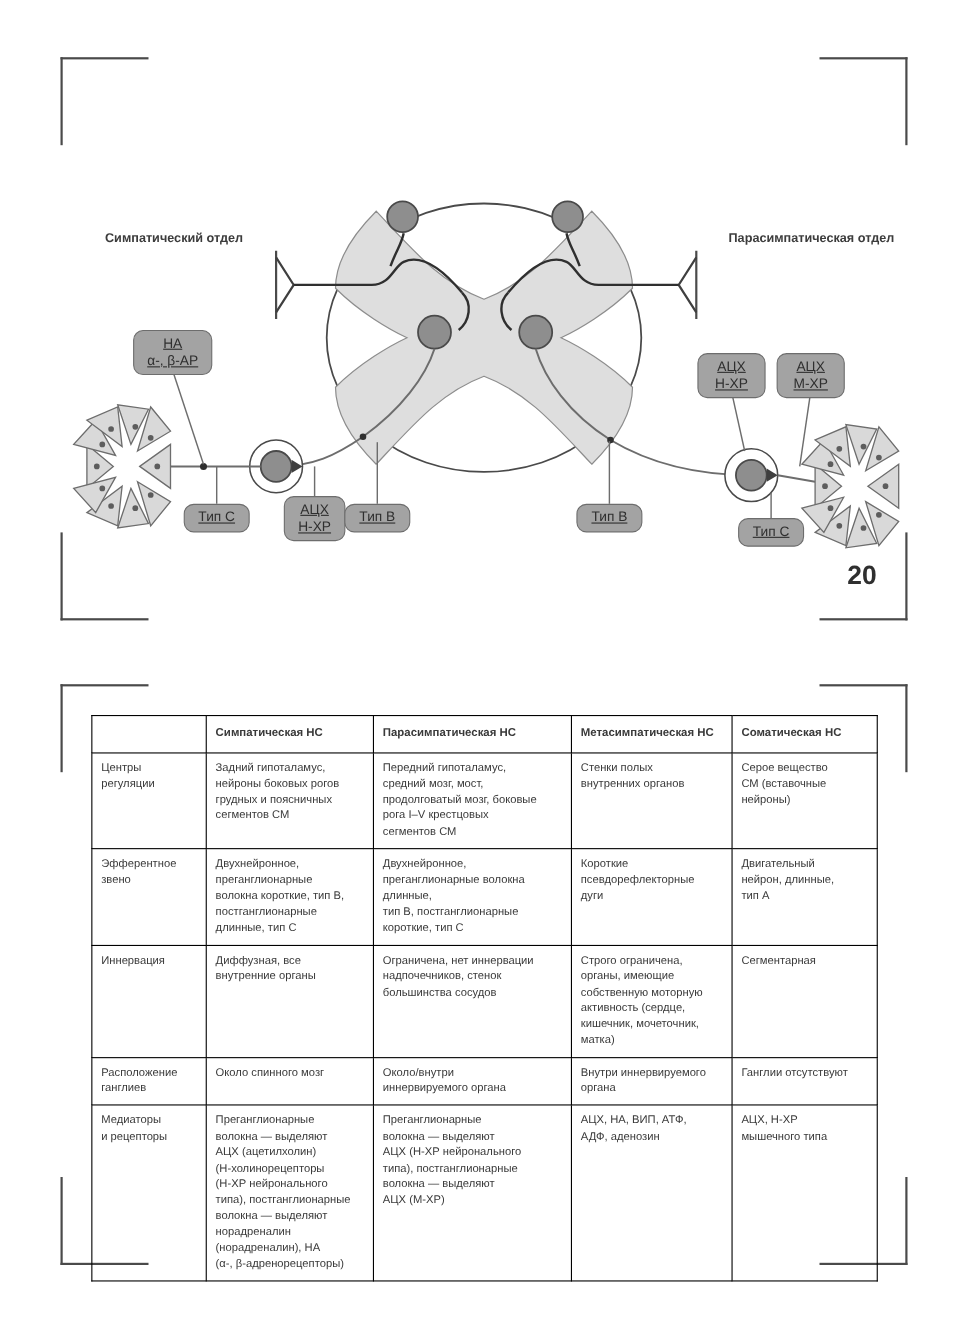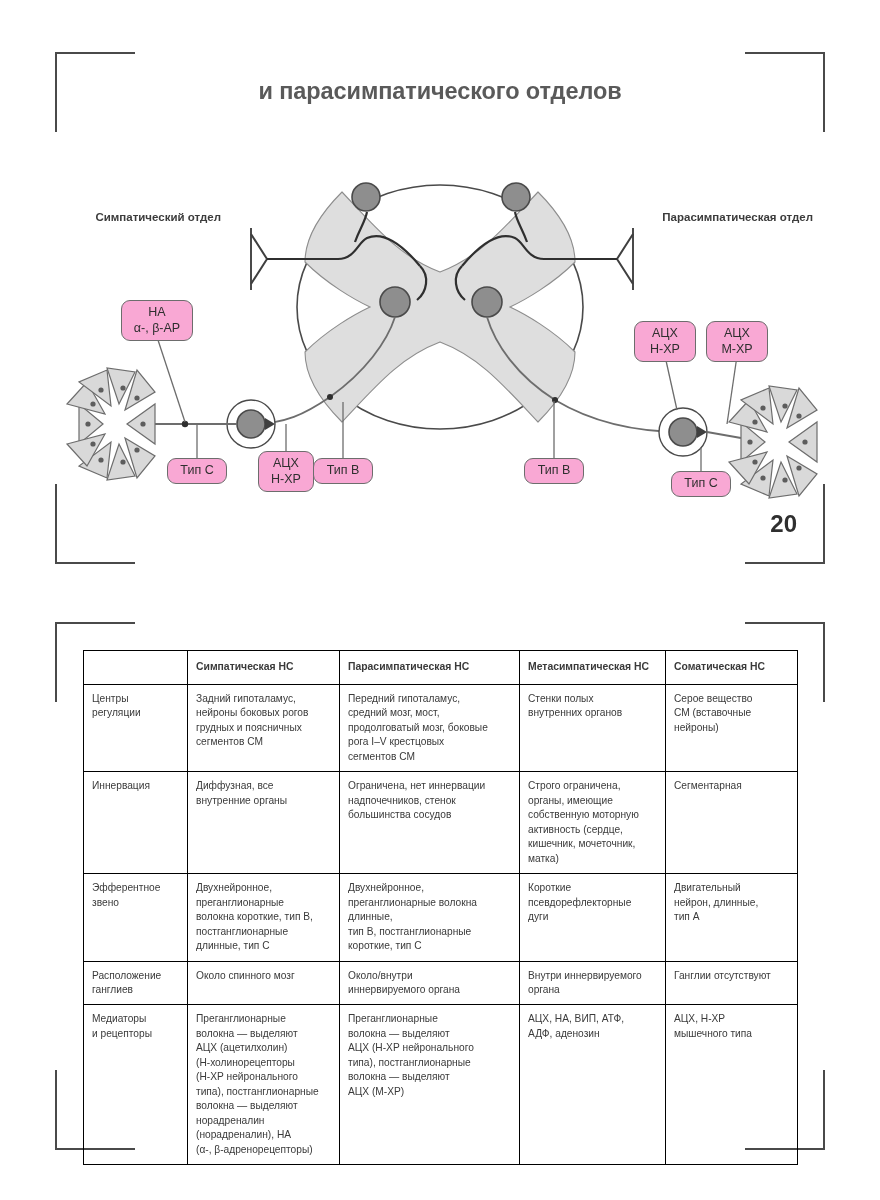--- a/index.html
+++ b/index.html
@@ -74,28 +74,29 @@
     color: #3c3c3c;
     text-align: right;
   }
   #label-sympathetic { left: 36px; top: 158px; width: 130px; }
   #label-parasympathetic { left: 598px; top: 158px; width: 160px; }
 
   .chip {
     position: absolute;
     border: 1px solid #6d6d6d;
     border-radius: 9px;
-    background: #f9a8d4;
+    background: #a3a3a3;
     font-size: 12.5px;
     line-height: 1.25;
     color: #2f2f2f;
     text-align: center;
     padding: 4px 7px;
     box-sizing: border-box;
     white-space: pre-line;
+    text-decoration: underline;
   }
   #chip-na        { left: 66px;  top: 248px; width: 72px; }
   #chip-type-c-l  { left: 112px; top: 406px; width: 60px; }
   #chip-ach-nhr-l { left: 203px; top: 399px; width: 56px; }
   #chip-type-b-l  { left: 258px; top: 406px; width: 60px; }
   #chip-type-b-r  { left: 469px; top: 406px; width: 60px; }
   #chip-ach-nhr-r { left: 579px; top: 269px; width: 62px; }
   #chip-ach-mhr-r { left: 651px; top: 269px; width: 62px; }
   #chip-type-c-r  { left: 616px; top: 419px; width: 60px; }
 
@@ -144,21 +145,20 @@
 <body>
 
 <div id="slide">
 
   <div class="corner tl"></div>
   <div class="corner tr"></div>
   <div class="corner bl"></div>
   <div class="corner br"></div>
 
   <div id="slide-title">
-    <div>и парасимпатического отделов</div>
   </div>
 
   <svg id="diagram" viewBox="0 0 770 512">
 
     <ellipse cx="385" cy="255" rx="143" ry="122" fill="#ffffff" stroke="#4a4a4a" stroke-width="1.6"></ellipse>
 
     <path d="M 287 140
              C 320 175, 345 205, 385 220
              C 425 205, 450 175, 483 140
              C 505 162, 520 185, 520 210
@@ -335,53 +335,53 @@
 продолговатый мозг, боковые
 рога I–V крестцовых
 сегментов СМ</td>
         <td>Стенки полых
 внутренних органов</td>
         <td>Серое вещество
 СМ (вставочные
 нейроны)</td>
       </tr>
       <tr>
-        <td class="rh">Иннервация</td>
-        <td>Диффузная, все
-внутренние органы</td>
-        <td>Ограничена, нет иннервации
-надпочечников, стенок
-большинства сосудов</td>
-        <td>Строго ограничена,
-органы, имеющие
-собственную моторную
-активность (сердце,
-кишечник, мочеточник,
-матка)</td>
-        <td>Сегментарная</td>
-      </tr>
-      <tr>
         <td class="rh">Эфферентное
 звено</td>
         <td>Двухнейронное,
 преганглионарные
 волокна короткие, тип В,
 постганглионарные
 длинные, тип С</td>
         <td>Двухнейронное,
 преганглионарные волокна
 длинные,
 тип В, постганглионарные
 короткие, тип С</td>
         <td>Короткие
 псевдорефлекторные
 дуги</td>
         <td>Двигательный
 нейрон, длинные,
 тип А</td>
+      </tr>
+      <tr>
+        <td class="rh">Иннервация</td>
+        <td>Диффузная, все
+внутренние органы</td>
+        <td>Ограничена, нет иннервации
+надпочечников, стенок
+большинства сосудов</td>
+        <td>Строго ограничена,
+органы, имеющие
+собственную моторную
+активность (сердце,
+кишечник, мочеточник,
+матка)</td>
+        <td>Сегментарная</td>
       </tr>
       <tr>
         <td class="rh">Расположение
 ганглиев</td>
         <td>Около спинного мозг</td>
         <td>Около/внутри
 иннервируемого органа</td>
         <td>Внутри иннервируемого
 органа</td>
         <td>Ганглии отсутствуют</td>

